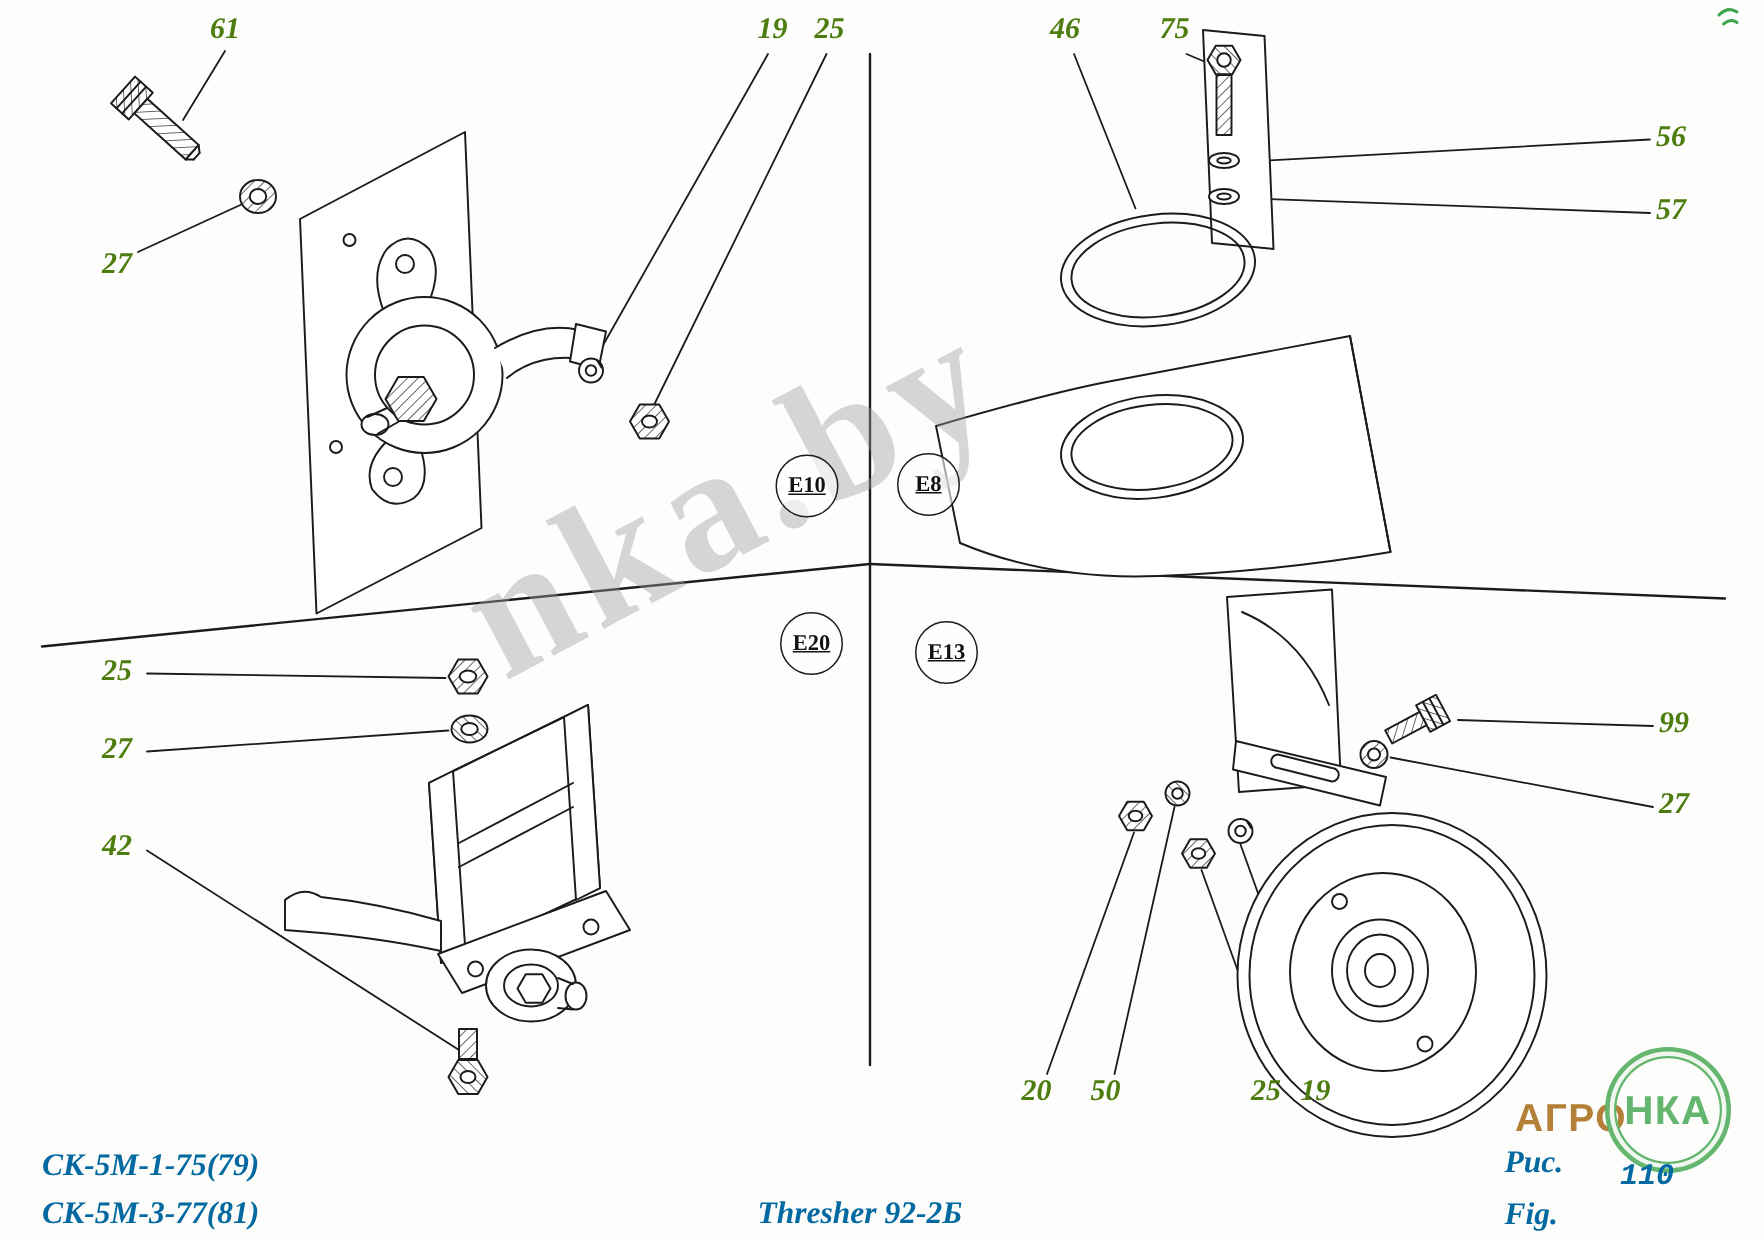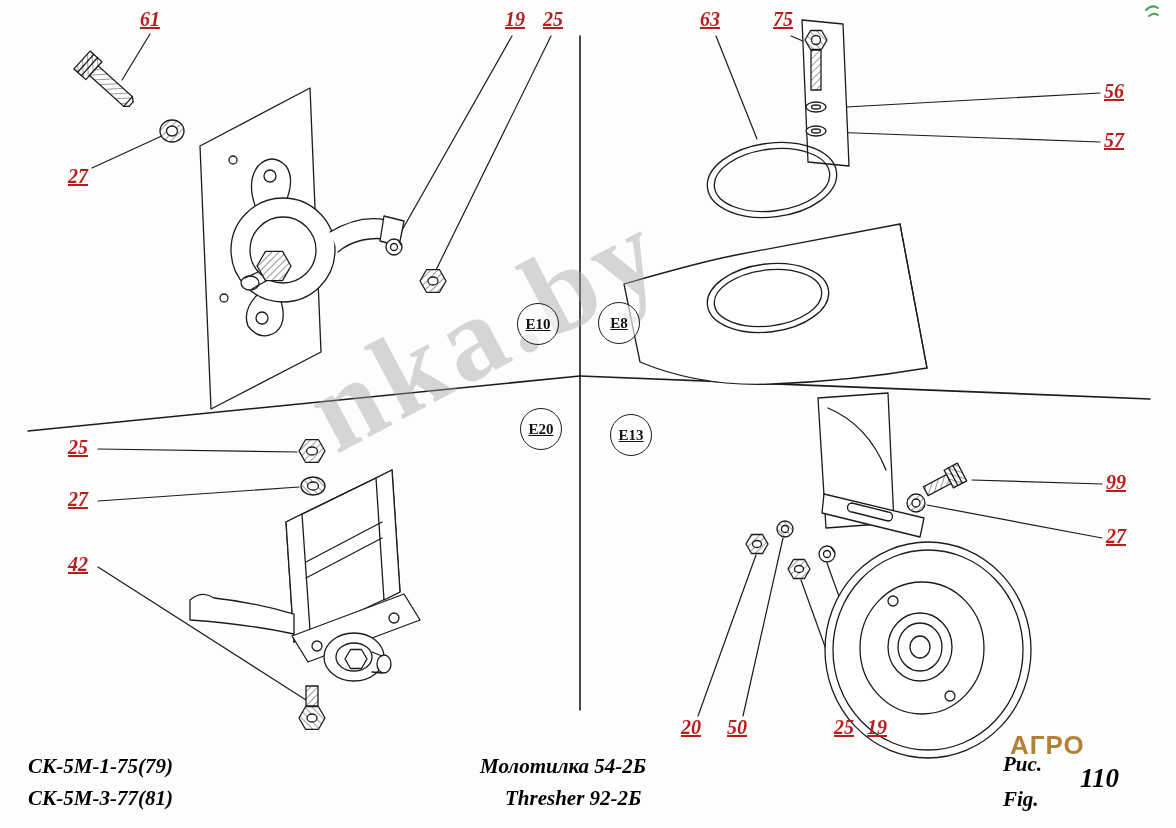--- a/index.html
+++ b/index.html
@@ -3,38 +3,39 @@
 <meta charset="utf-8">
 <style>
   html,body{margin:0;padding:0;background:#e8e8e8;}
   #page{
     position:relative;width:1176px;height:828px;background:#fdfdfc;
     overflow:hidden;font-family:"Liberation Serif",serif;
   }
   svg.art{position:absolute;left:0;top:0;z-index:1;}
   .callout{
     position:absolute;z-index:3;font:italic bold 20px "Liberation Serif",serif;
-    color:#b91c1c;white-space:nowrap;text-decoration:underline;
+    color:#4d7c0f;white-space:nowrap;
   }
   .zone{
     position:absolute;z-index:3;width:40px;height:40px;border:1.8px solid #1d1d1d;
     border-radius:50%;display:flex;align-items:center;justify-content:center;
     font:bold 15px "Liberation Serif",serif;color:#111;background:rgba(255,255,255,.6);text-decoration:underline;
   }
   .watermark{
     position:absolute;z-index:2;left:318px;top:352px;
     transform:rotate(-28deg);transform-origin:left center;
     font:bold 118px "Liberation Serif",serif;color:#9f9f9f;opacity:.42;
     letter-spacing:6px;white-space:nowrap;pointer-events:none;
   }
   .caption{
-    position:absolute;z-index:3;font:italic bold 21px "Liberation Serif",serif;color:#000000;
+    position:absolute;z-index:3;font:italic bold 21px "Liberation Serif",serif;color:#0369a1;
     white-space:nowrap;
-  }
-  .fig-number{font-size:27px;}
+    margin-top:10px;
+  }
+  .fig-number{font-size:20px;font-family:Liberation Mono, monospace;}
   .logo{position:absolute;z-index:2;left:1028px;top:696px;width:146px;height:92px;opacity:.8;}
   .logo .ring{
     position:absolute;left:42px;top:2px;width:78px;height:78px;border:3px solid #3fa44b;
     border-radius:50%;box-shadow:inset 0 0 0 3px rgba(255,255,255,.9), inset 0 0 0 4.5px #3fa44b;
     display:flex;align-items:center;justify-content:center;
   }
   .logo .circle-word{font:bold 27px "Liberation Sans",sans-serif;color:#3fa44b;letter-spacing:1px;}
   .logo .word-left{
     position:absolute;left:-18px;top:34px;font:bold 26px "Liberation Sans",sans-serif;
     color:#a16207;letter-spacing:1px;
@@ -273,44 +274,46 @@
       <path d="M1149,16 q5,-4 9,-1"></path>
     </g>
   </svg>
 
   <div class="watermark">nka.by</div>
 
   <div class="callout" style="left:140px;top:8px">61</div>
   <div class="callout" style="left:68px;top:165px">27</div>
   <div class="callout" style="left:505px;top:8px">19</div>
   <div class="callout" style="left:543px;top:8px">25</div>
-  <div class="callout" style="left:700px;top:8px">63</div>
+  <div class="callout" style="left:700px;top:8px">46</div>
   <div class="callout" style="left:773px;top:8px">75</div>
   <div class="callout" style="left:1104px;top:80px">56</div>
   <div class="callout" style="left:1104px;top:129px">57</div>
   <div class="callout" style="left:68px;top:436px">25</div>
   <div class="callout" style="left:68px;top:488px">27</div>
   <div class="callout" style="left:68px;top:553px">42</div>
   <div class="callout" style="left:1106px;top:471px">99</div>
   <div class="callout" style="left:1106px;top:525px">27</div>
   <div class="callout" style="left:681px;top:716px">20</div>
   <div class="callout" style="left:727px;top:716px">50</div>
   <div class="callout" style="left:834px;top:716px">25</div>
   <div class="callout" style="left:867px;top:716px">19</div>
 
   <div class="zone" style="left:517px;top:303px">E10</div>
   <div class="zone" style="left:598px;top:302px">E8</div>
   <div class="zone" style="left:520px;top:408px">E20</div>
   <div class="zone" style="left:610px;top:414px">E13</div>
 
   <div class="caption" style="left:28px;top:754px">СК-5М-1-75(79)</div>
   <div class="caption" style="left:28px;top:786px">СК-5М-3-77(81)</div>
-  <div class="caption" style="left:480px;top:754px">Молотилка 54-2Б</div>
   <div class="caption" style="left:505px;top:786px">Thresher 92-2Б</div>
   <div class="caption" style="left:1003px;top:752px">Рис.</div>
   <div class="caption" style="left:1003px;top:787px">Fig.</div>
   <div class="caption fig-number" style="left:1080px;top:763px">110</div>
 
   <div class="logo">
     <span class="word-left">АГРО</span>
+    <span class="ring">
+      <span class="circle-word">НКА</span>
+    </span>
   </div>
 
 </div>
 
 </body></html>

